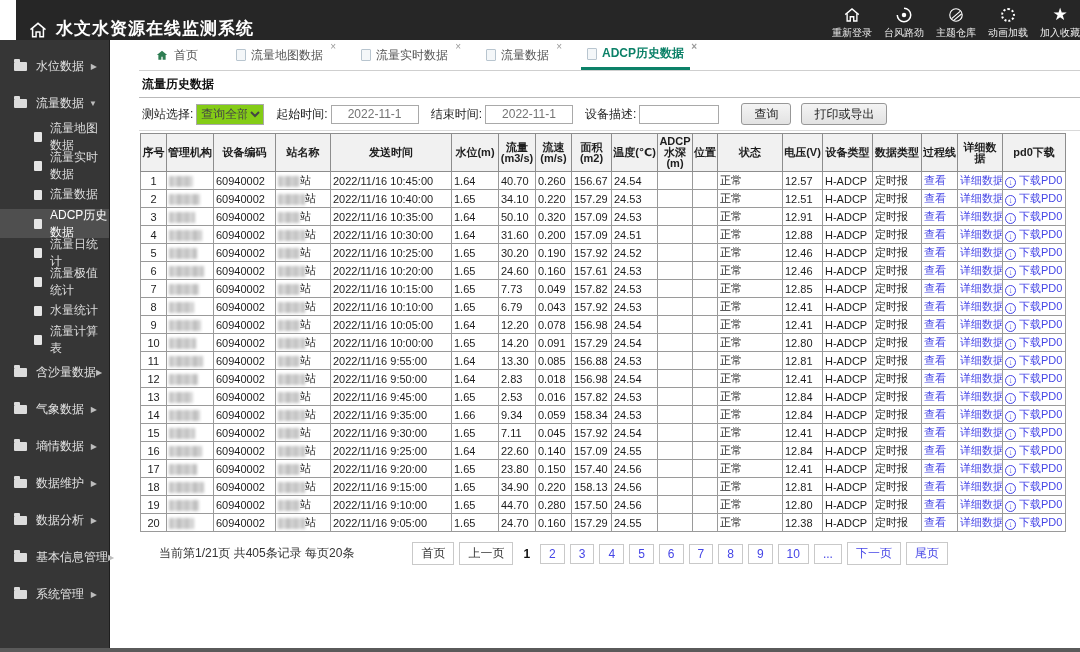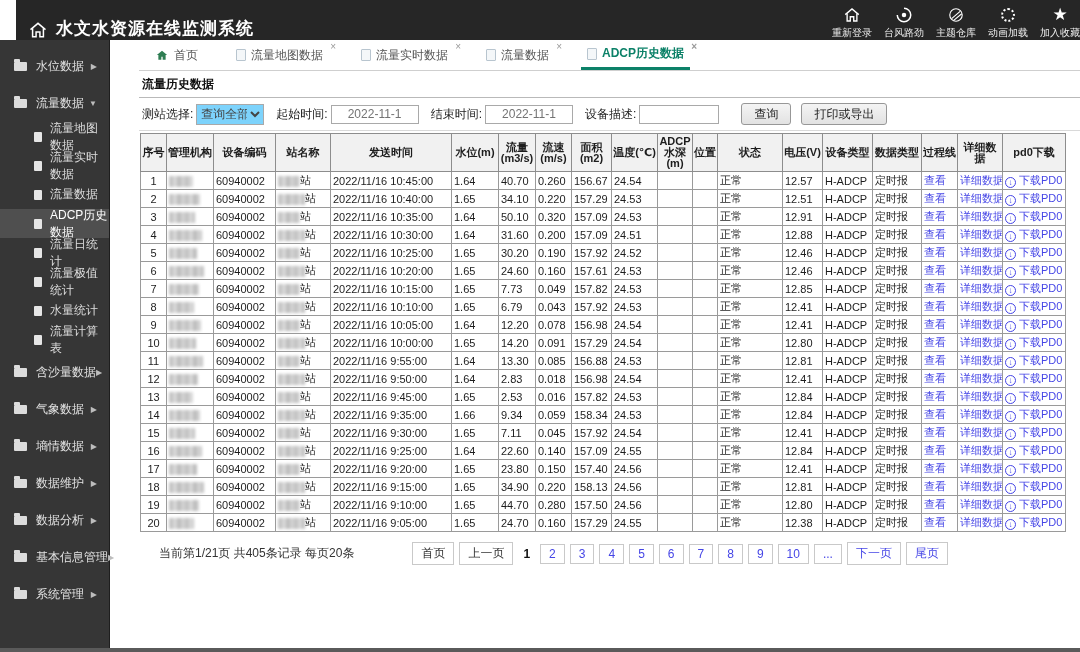--- a/index.html
+++ b/index.html
@@ -38,21 +38,21 @@
   .tab .ticon{margin-right:5px;display:flex;align-items:center;}
   .tab .ticon svg{width:14px;height:13px;}
   .page-ic{width:10px;height:12px;background:#f4f7f9;border:1px solid #b8c5cf;border-radius:1px;display:inline-block;}
   .tab-close{position:absolute;top:2px;right:-7px;font-size:10px;color:#999;cursor:pointer;line-height:10px;}
   .tab-close::before{content:"×";}
   .tab.active{color:#0c8168;font-weight:bold;border-bottom:3px solid #0c8168;}
   
   .panel-title{font-size:12px;font-weight:bold;color:#111;padding:5px 0 4px 3px;border-bottom:1px solid #b9b9b9;}
   .filters{display:flex;align-items:center;padding:5px 0 5px 3px;font-size:12px;color:#222;border-bottom:1px solid #d9d9d9;}
   .filters .flabel{margin-right:3px;white-space:nowrap;}
-  .filters select{width:68px;height:21px;font-size:12px;border:1px solid #a9a9a9;background:#7dd3fc;color:#444;margin-right:12px;text-align:center;}
+  .filters select{width:68px;height:21px;font-size:12px;border:1px solid #a9a9a9;background:#84cc16;color:#444;margin-right:12px;text-align:center;}
   .filters input[type=text]{width:88px;height:19px;border:1px solid #a9a9a9;font-size:12px;padding:0 16px;margin-right:12px;color:#737373;}
   .filters input.short{width:80px;}
   .btn{height:22px;padding:0 12px;font-size:12px;background:linear-gradient(#f4f4f4,#e2e2e2);
     border:1px solid #979797;border-radius:3px;margin-left:10px;cursor:pointer;color:#222;}
   
   .tbl-wrap{margin:2px 0 0 1px;}
   table.grid{border-collapse:collapse;table-layout:fixed;width:926px;font-size:11px;color:#1d1d1d;}
   table.grid th{background:#f1f1f1;font-weight:bold;border:1px solid #8d8d8d;padding:2px 1px;
     text-align:center;white-space:pre-line;line-height:11px;font-size:11px;}
   table.grid td{border:1px solid #9a9a9a;padding:0 2px;height:18px;white-space:nowrap;overflow:hidden;background:#fff;}

